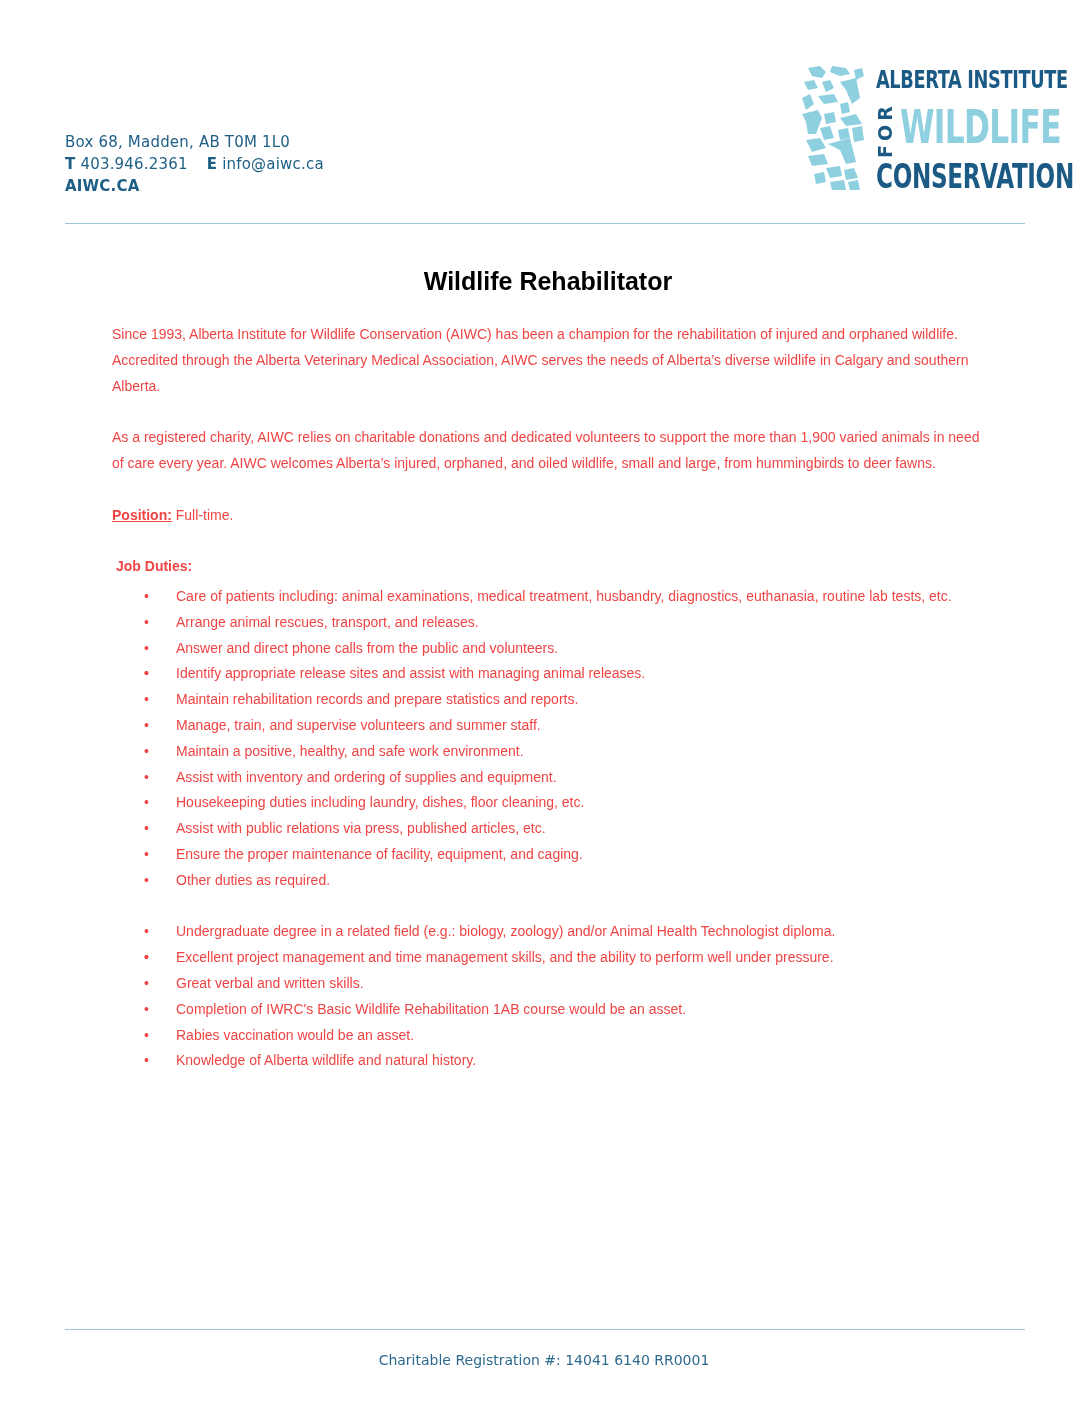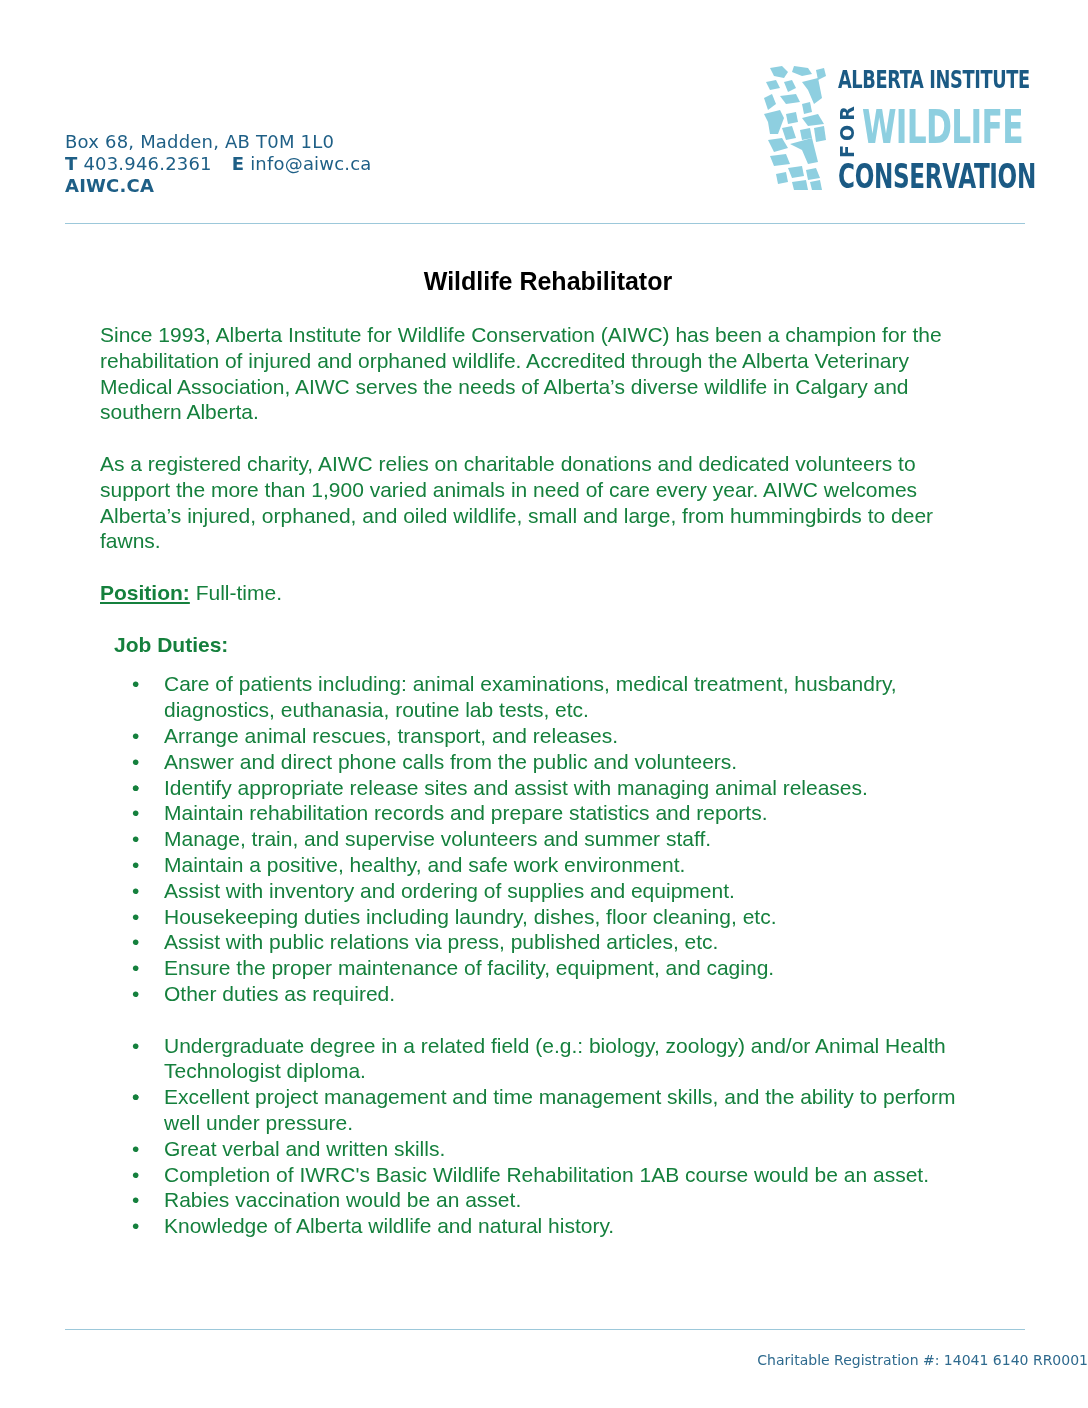--- a/index.html
+++ b/index.html
@@ -1,44 +1,44 @@
 <!DOCTYPE html>
 <html><head>
 <meta charset="utf-8">
 <style>
   html, body { margin: 0; padding: 0; background: #ffffff; }
   body { width: 1088px; height: 1408px; position: relative; overflow: hidden;
          font-family: "Liberation Sans", sans-serif; color: #111; }
-  .contact { position: absolute; left: 65px; top: 131px; font-size: 18px; line-height: 22px;
+  .contact { position: absolute; left: 65px; top: 131px; font-size: 15px; line-height: 22px;
              color: #1e5f86; font-family: "DejaVu Sans", sans-serif; letter-spacing: 0.2px; }
   .contact b { font-weight: bold; }
   .contact .gap { display: inline-block; width: 14px; }
-  .logo { position: absolute; left: 762px; top: 64px; width: 264px; height: 128px; }
+  .logo { position: absolute; left: 800px; top: 64px; width: 264px; height: 128px; }
   .logo-art { position: absolute; left: 0; top: 0; width: 70px; height: 128px; }
   .logo-text { position: absolute; left: 76px; top: 0; width: 188px; height: 128px; }
   .lt-line { position: absolute; left: 0; font-family: "DejaVu Sans", sans-serif; font-weight: bold;
              color: #1b5a84; white-space: nowrap; transform-origin: left top; letter-spacing: -0.5px; }
   .lt1 { top: 2px; font-size: 24px; transform: scaleX(0.74); }
   .lt-for { position: absolute; left: 0; top: 40px; width: 20px; height: 54px; }
   .lt2 { left: 24px; top: 36px; font-size: 46px; color: #8ecfe0; transform: scaleX(0.68); letter-spacing: -1px; }
   .lt3 { top: 92px; font-size: 34px; transform: scaleX(0.68); letter-spacing: -0.5px; }
   .rule { position: absolute; left: 65px; width: 960px; height: 1px; background: #9cc8da; }
   .rule.top { top: 223px; }
   .rule.bottom { top: 1329px; }
   .title { position: absolute; left: 4px; width: 1088px; top: 267px; text-align: center;
            font-size: 25px; font-weight: bold; color: #000; }
-  .content { position: absolute; left: 100px; top: 322px; width: 880px; font-size: 21px;
-             line-height: 25.8px; color: #15803d; }
+  .content { position: absolute; left: 112px; top: 322px; width: 880px; font-size: 14px;
+             line-height: 25.8px; color: #ef4444; }
   .content p { margin: 0 0 25.8px 0; }
   .content .label { font-weight: bold; text-decoration: underline; }
-  .section-head { font-weight: bold; margin: 14px; }
+  .section-head { font-weight: bold; margin: 4px; }
   ul { margin: 0 0 25.8px 0; padding: 0; list-style: none; }
   li { position: relative; padding-left: 64px; }
   li .bullet { position: absolute; left: 32px; top: 0; }
-  .footer { position: absolute; left: 0; width: 1088px; top: 1352px; text-align: right;
+  .footer { position: absolute; left: 0; width: 1088px; top: 1352px; text-align: center;
             font-size: 14px; color: #2e6a8e; font-family: "DejaVu Sans", sans-serif; }
 </style>
 </head>
 <body>
 
 <div class="contact">
   <div>Box 68, Madden, AB T0M 1L0</div>
   <div>
     <b>T</b>
     <span>403.946.2361</span><span class="gap"></span>

